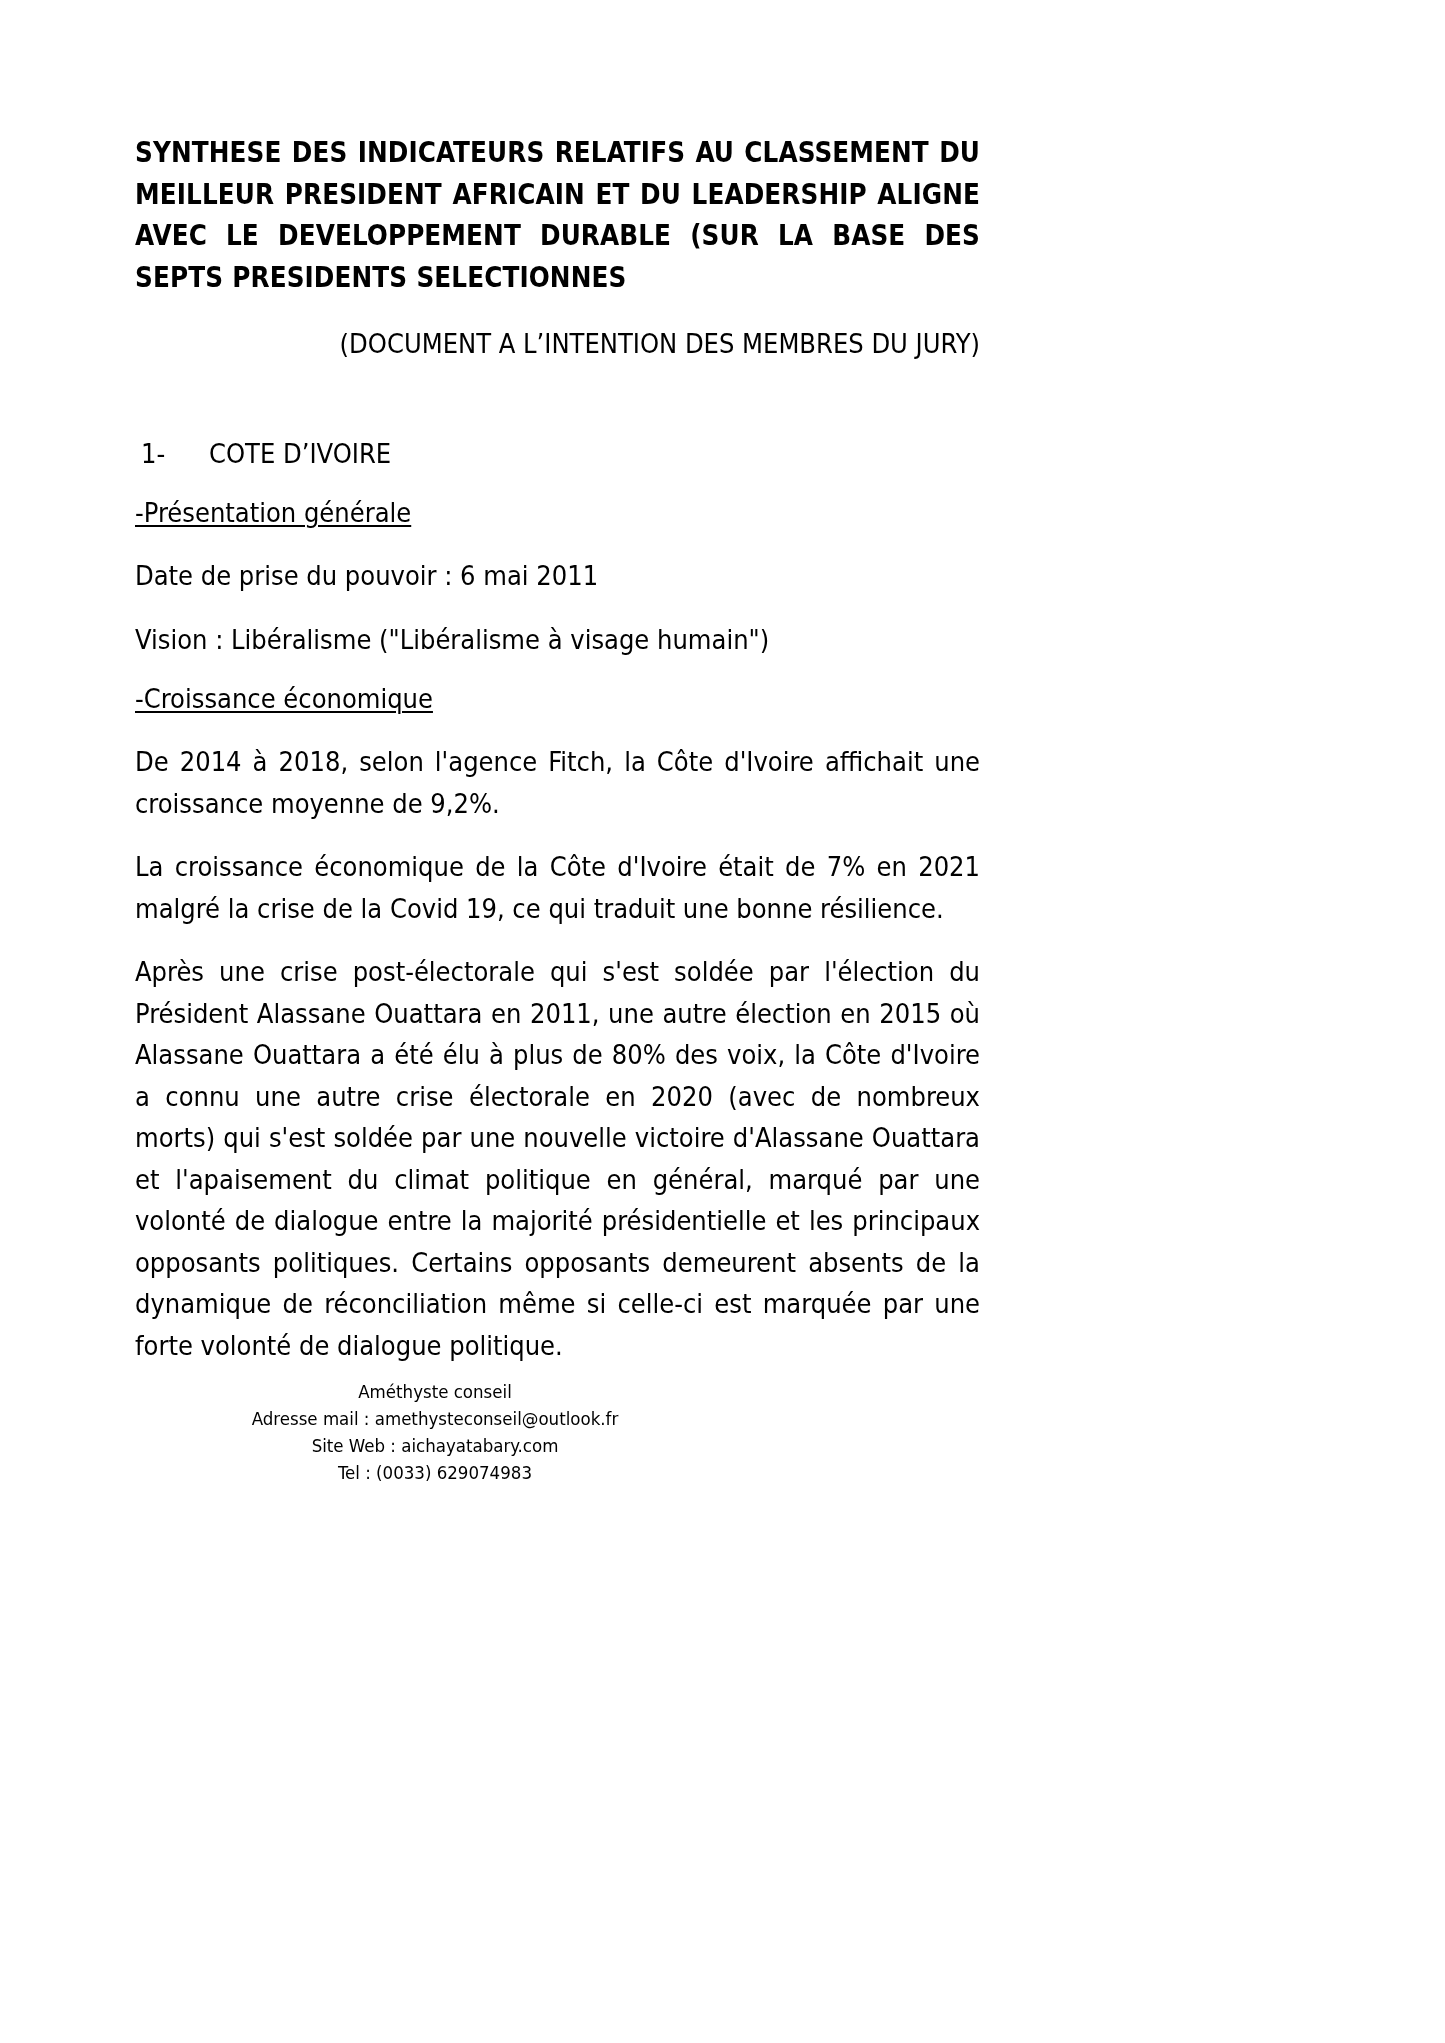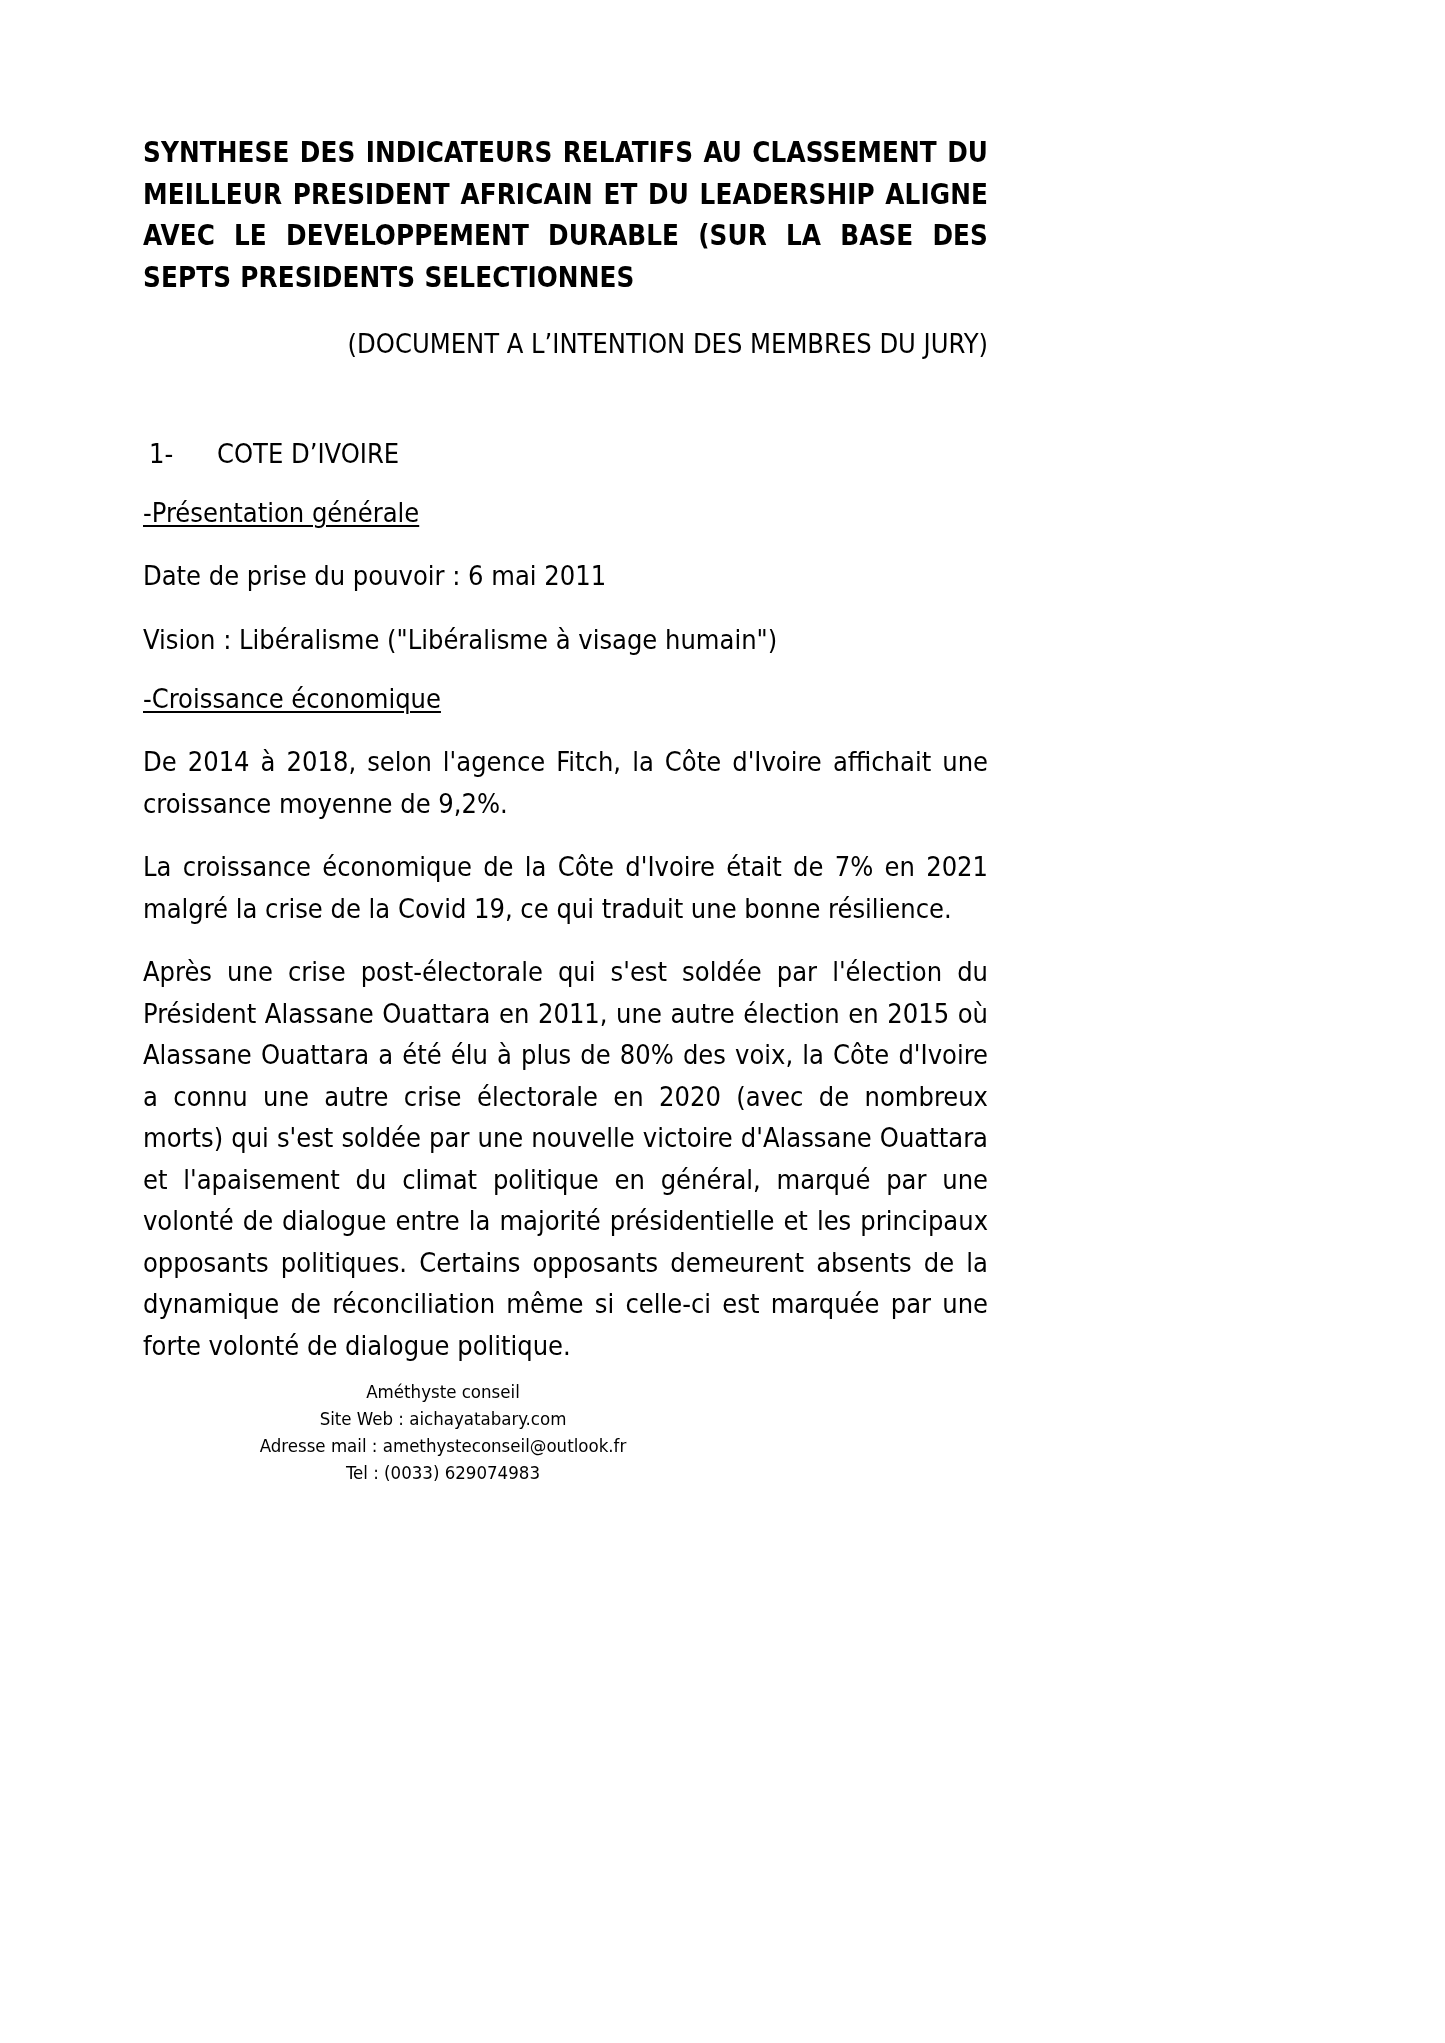--- a/index.html
+++ b/index.html
@@ -10,21 +10,21 @@
   body {
     width: 1445px;
     height: 2043px;
     position: relative;
     font-family: "DejaVu Sans Condensed", "Liberation Sans Narrow", "Liberation Sans", sans-serif;
     color: #000000;
     -webkit-font-smoothing: antialiased;
   }
   .page {
     position: absolute;
-    left: 12px; top: 0;
+    left: 4px; top: 0;
     width: 1248px;
     height: 2043px;
     background: #ffffff;
     overflow: hidden;
   }
   .content {
     position: absolute;
     left: 131px;
     top: 132px;
     width: 845px;
@@ -123,18 +123,18 @@
     <p class="para">La croissance économique de la Côte d'Ivoire était de 7% en 2021 malgré la crise de la Covid 19, ce qui traduit une bonne résilience.</p>
 
 
     <p class="para">Après une crise post-électorale qui s'est soldée par l'élection du Président Alassane Ouattara en 2011, une autre élection en 2015 où Alassane Ouattara a été élu à plus de 80% des voix, la Côte d'Ivoire a connu une autre crise électorale en 2020 (avec de nombreux morts) qui s'est soldée par une nouvelle victoire d'Alassane Ouattara et l'apaisement du climat politique en général, marqué par une volonté de dialogue entre la majorité présidentielle et les principaux opposants politiques. Certains opposants demeurent absents de la dynamique de réconciliation même si celle-ci est marquée par une forte volonté de dialogue politique.</p>
 
 
   </div>
 
   <div class="footer">
     <div>Améthyste conseil</div>
+    <div>Adresse mail : amethysteconseil@outlook.fr</div>
     <div>Site Web : aichayatabary.com</div>
-    <div>Adresse mail : amethysteconseil@outlook.fr</div>
     <div>Tel : (0033) 629074983</div>
   </div>
 
 </div>
 
 </body></html>

